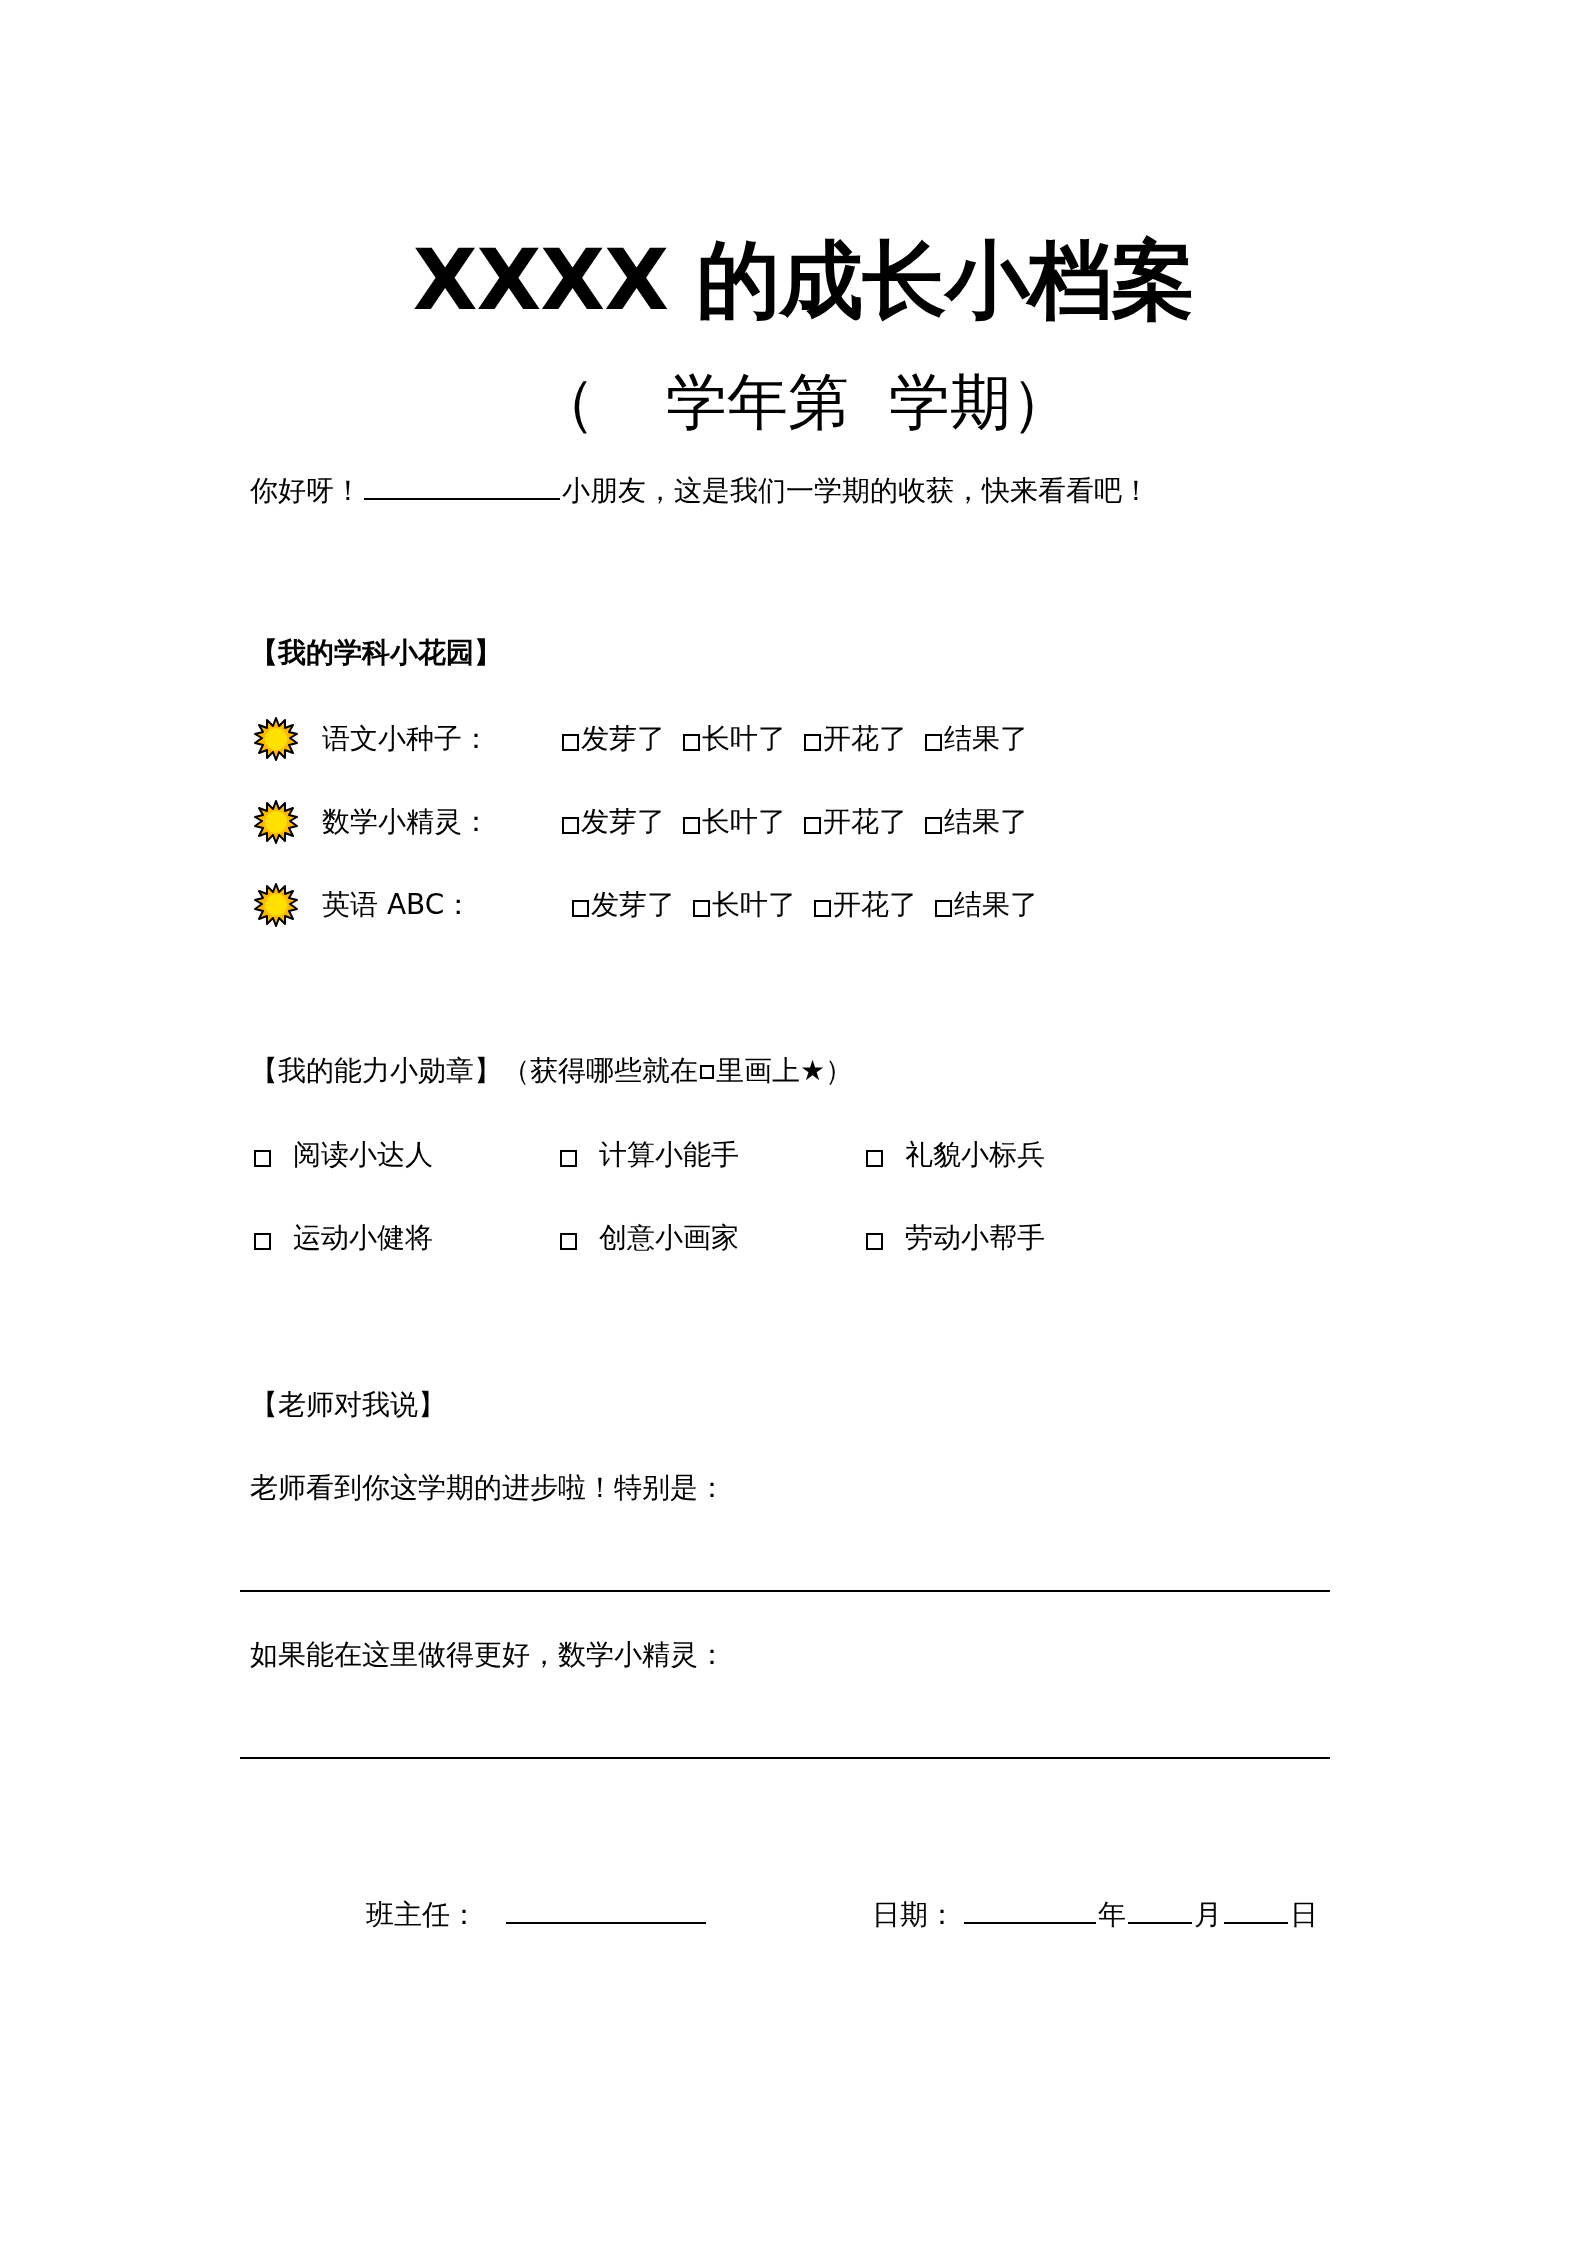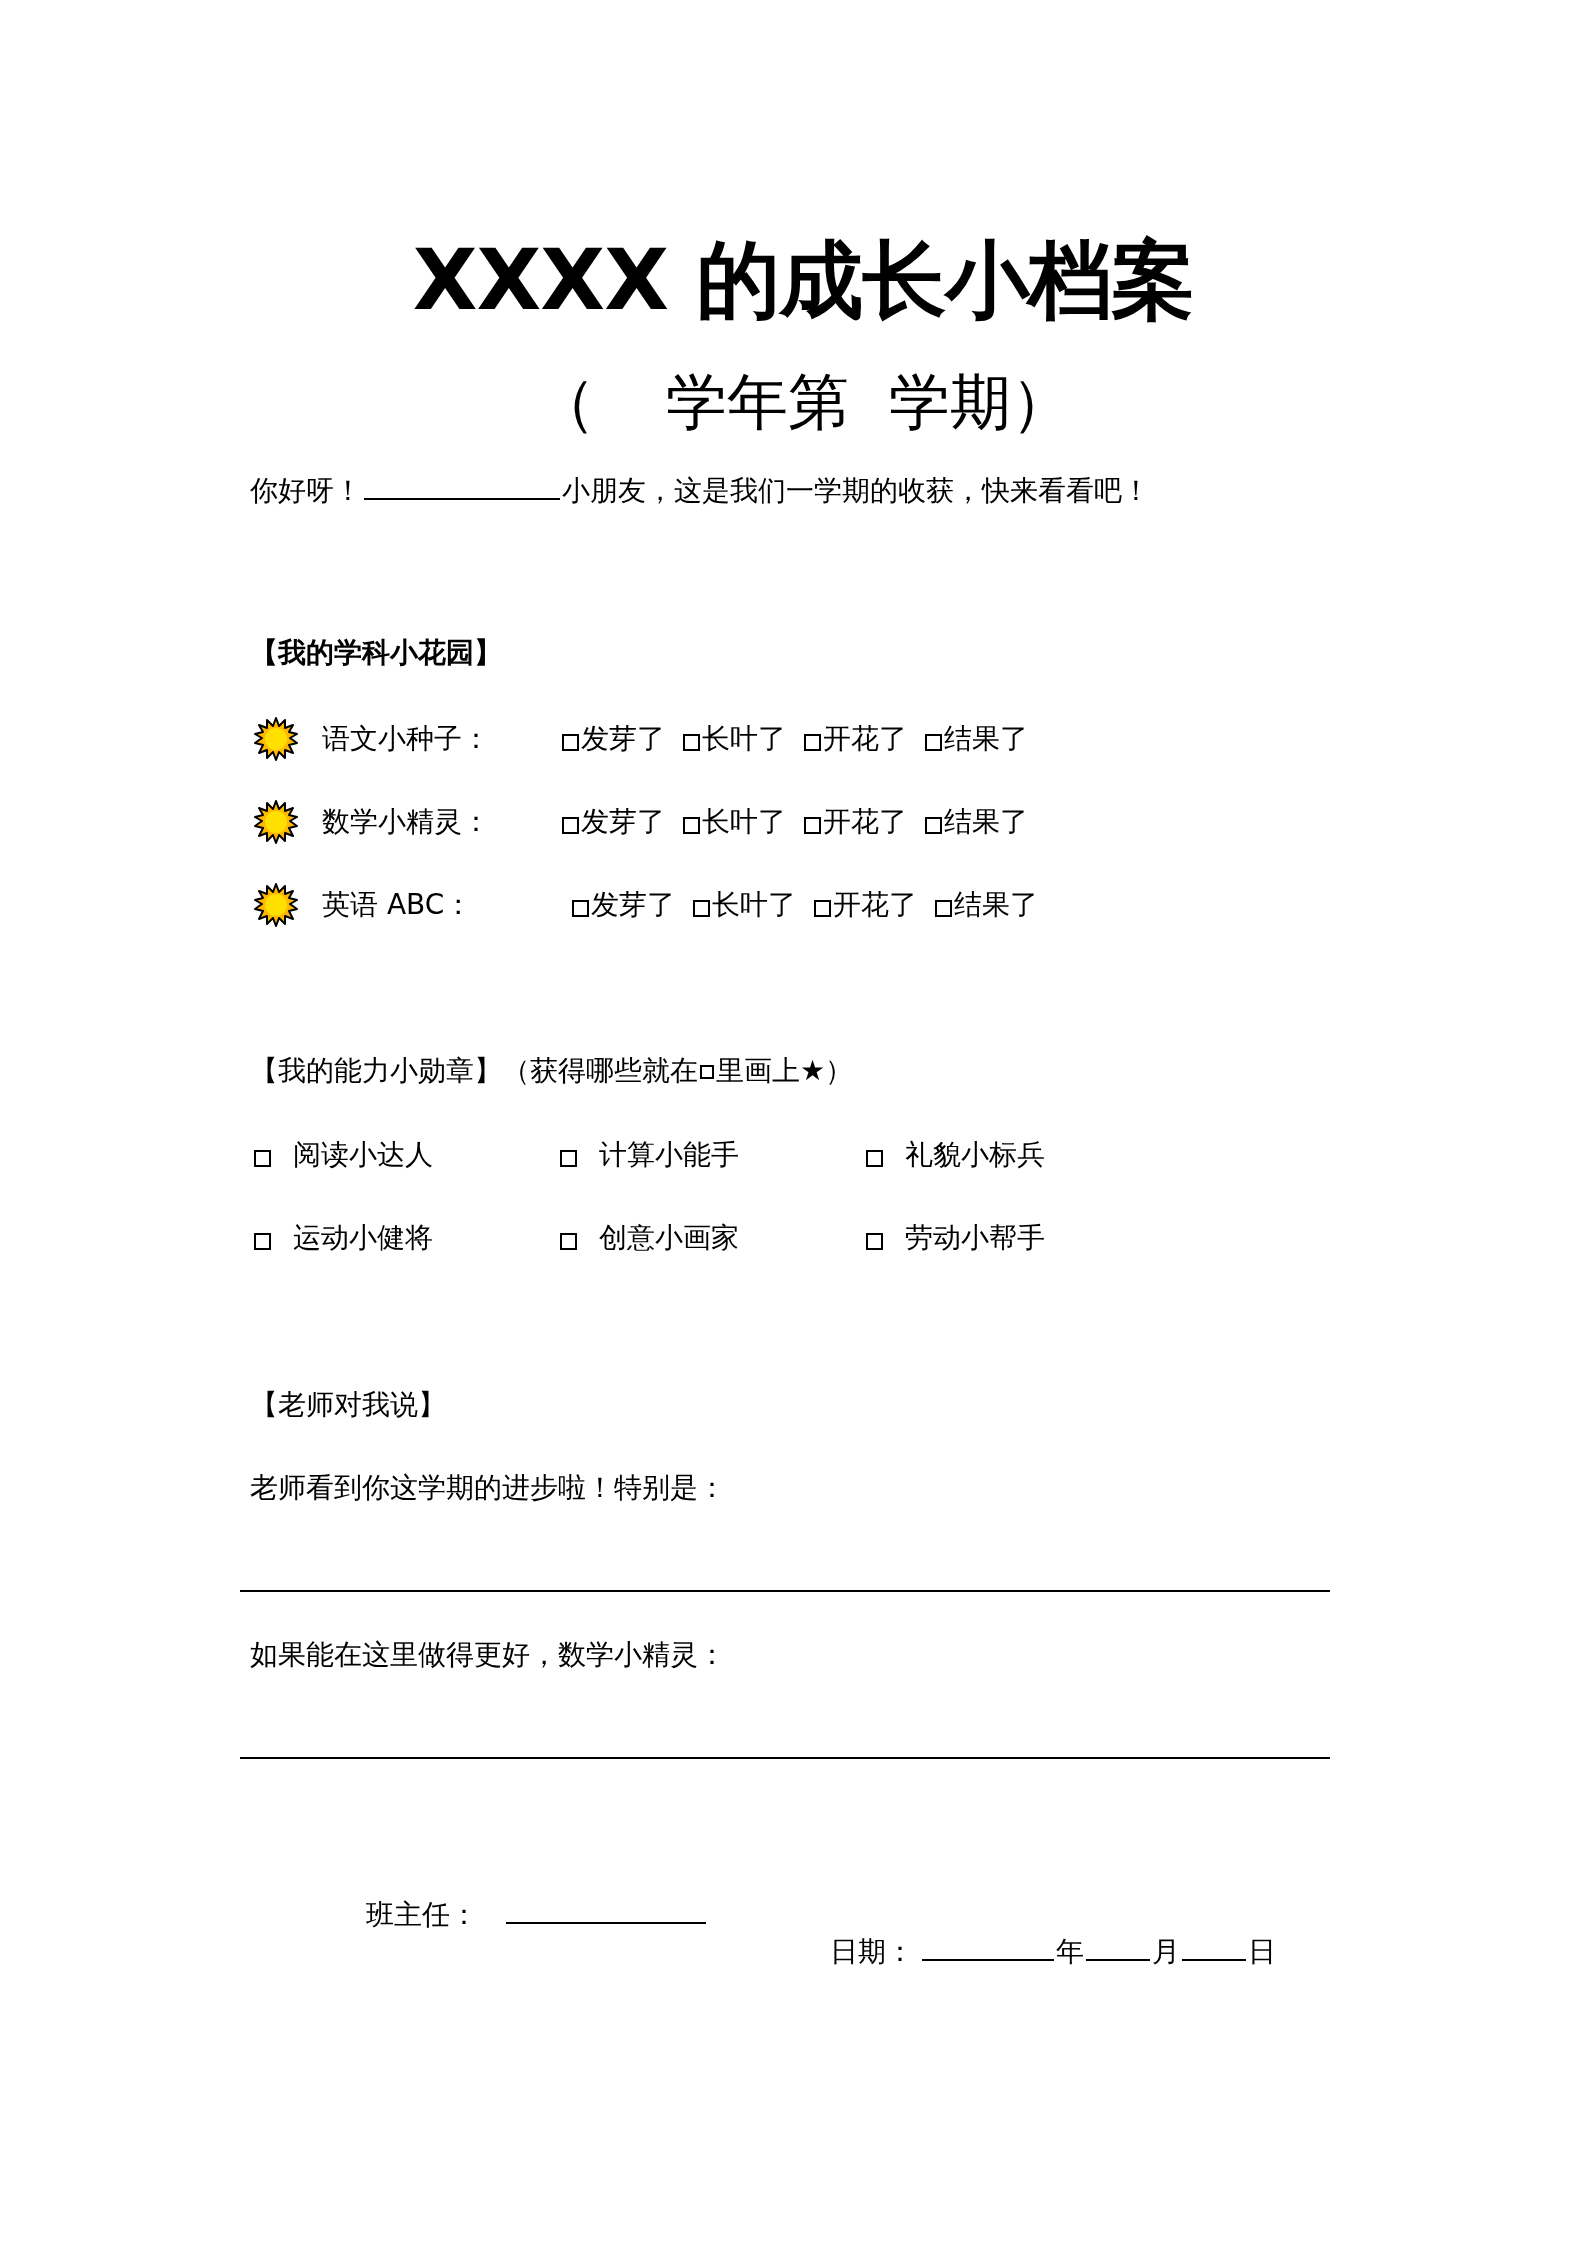--- a/index.html
+++ b/index.html
@@ -150,15 +150,15 @@
 <div class="abs text" style="left:240px; top:1463px;">老师看到你这学期的进步啦！特别是：</div>
 <div class="abs long-line" style="top:1590px;"></div>
 
 <div class="abs text" style="left:240px; top:1630px;">如果能在这里做得更好，数学小精灵：</div>
 <div class="abs long-line" style="top:1757px;"></div>
 
 <div class="abs text" style="left:356px; top:1886px;">
   <span>班主任：</span><span class="blank" style="width:200px; margin-left:28px;"></span>
 </div>
 
-<div class="abs text" style="left:820px; top:1886px;margin-top:37px;">
+<div class="abs text" style="left:862px; top:1886px;">
   <span>日期：</span><span class="blank" style="width:132px; margin-left:8px;"></span><span>年</span><span class="blank" style="width:64px;"></span><span>月</span><span class="blank" style="width:64px;"></span><span>日</span>
 </div>
 
 </body></html>

